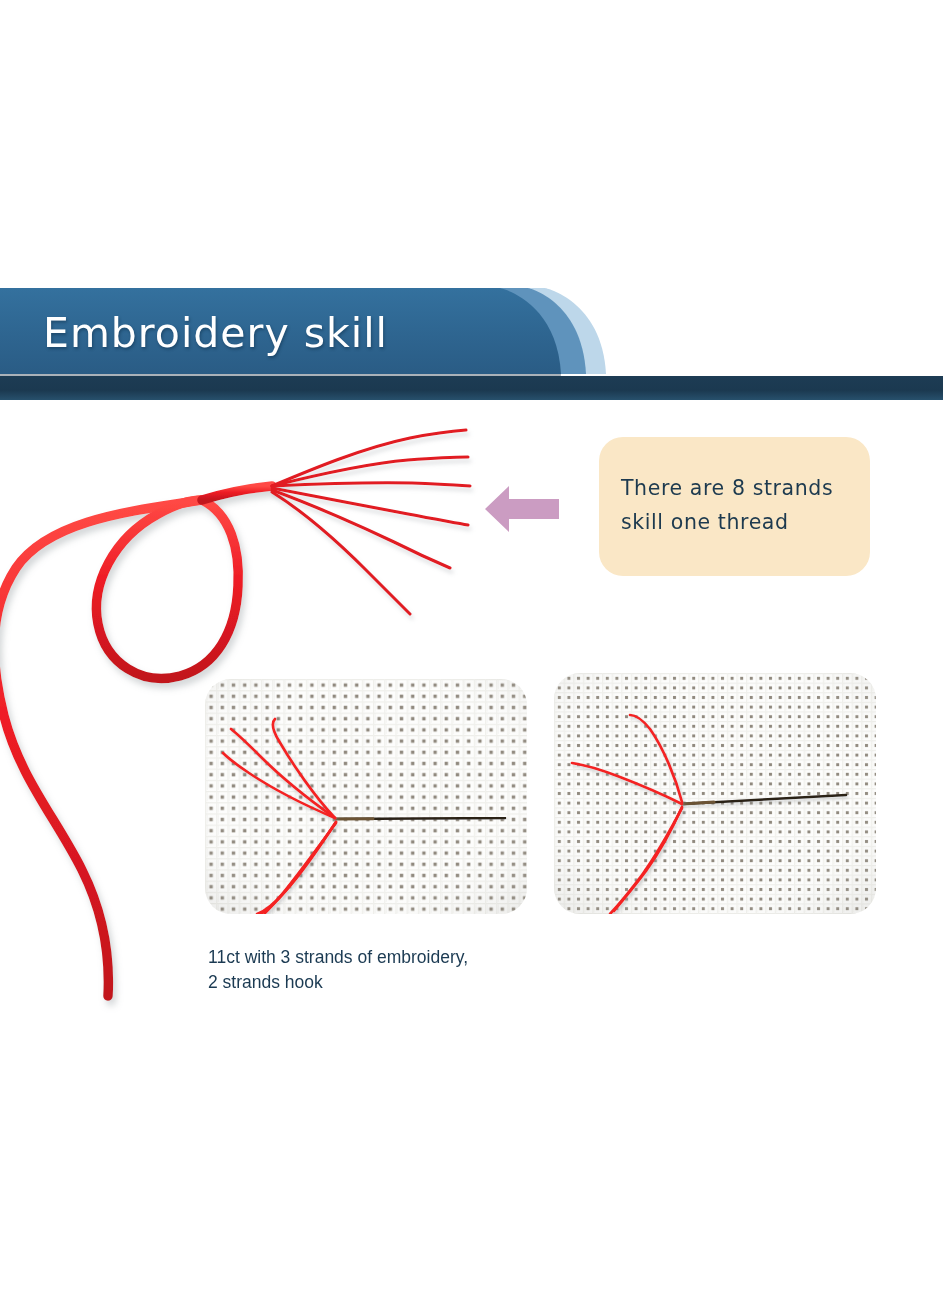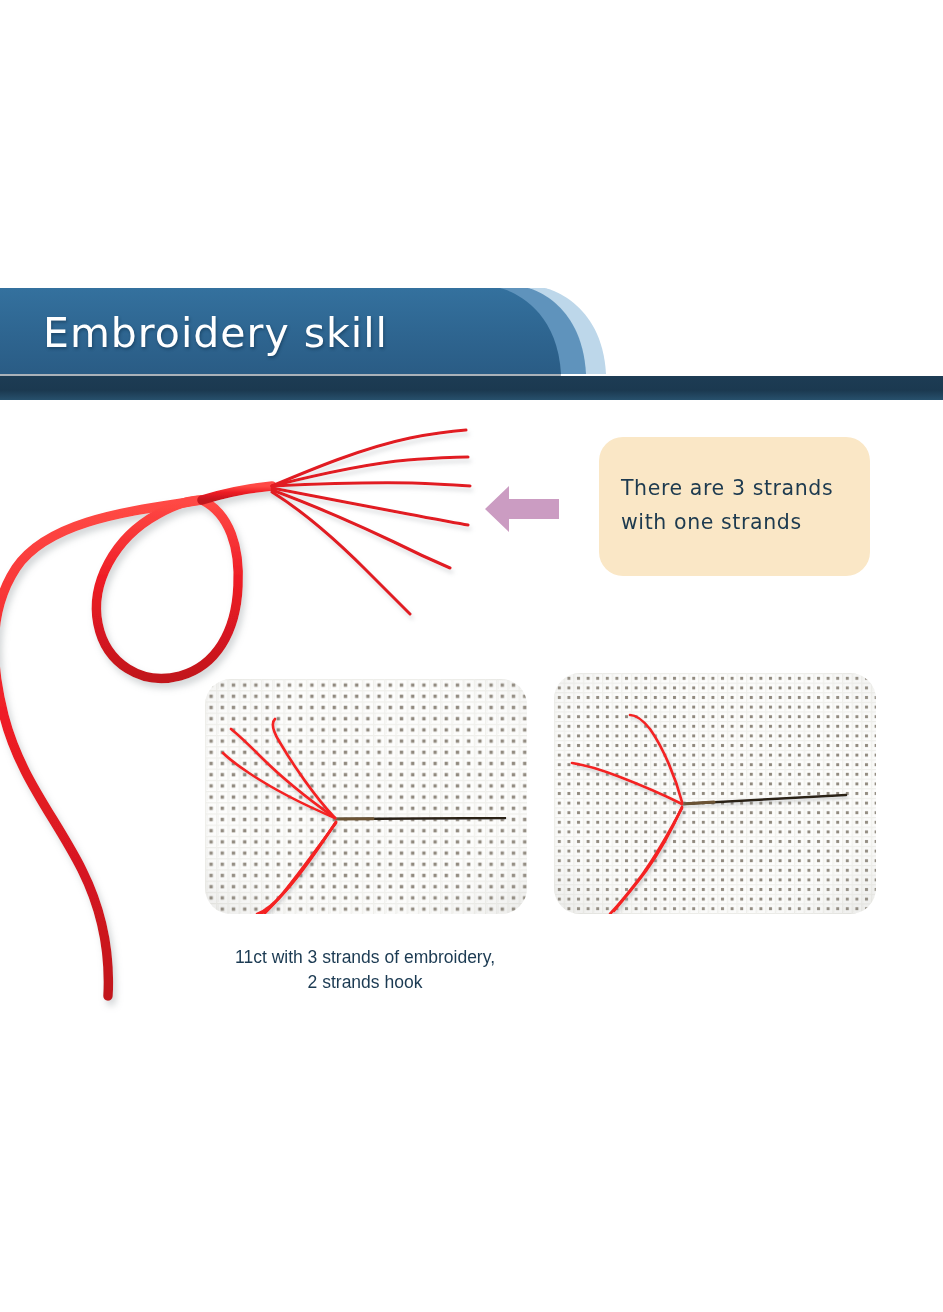--- a/index.html
+++ b/index.html
@@ -103,21 +103,21 @@
 
   
   .caption {
     position: absolute;
     color: #1b3a52;
     font-family: "Liberation Sans", sans-serif;
     font-size: 17.5px;
     line-height: 25px;
     white-space: pre-line;
   }
-  #caption-left  { left: 200px; top: 945px; width: 330px; text-align: center; }
+  #caption-left  { left: 208px; top: 945px; width: 330px; }
   #caption-right { left: 566px; top: 945px; width: 340px; }
 </style>
 </head>
 <body>
 
 <div id="page">
 
   <div id="banner-wrap">
     <svg id="banner-svg" viewBox="0 0 943 112" preserveAspectRatio="none">
       <defs>
@@ -185,22 +185,22 @@
       <path d="M282,72 C320,86 366,106 404,124 C428,136 446,144 460,150"></path>
       <path d="M282,74 C314,94 348,124 376,152 C396,172 410,186 420,196"></path>
     </g>
   </svg>
 
   <svg id="callout-arrow" viewBox="0 0 78 56">
     <path d="M2,28 L26,5 L26,18 L76,18 L76,38 L26,38 L26,51 Z" fill="#cb9cc2"></path>
   </svg>
 
   <div id="callout-box">
-    <span class="callout-line">There are 3 strands</span>
-    <span class="callout-line">with one strands</span>
+    <span class="callout-line">There are 8 strands</span>
+    <span class="callout-line">skill one thread</span>
   </div>
 
   <div class="photo" id="photo-left">
     <svg viewBox="0 0 322 235">
       <defs>
         <pattern id="aida11" width="11.2" height="11.2" patternUnits="userSpaceOnUse">
           <rect width="11.2" height="11.2" fill="#fdfdfc"></rect>
           <rect x="0" y="0" width="11.2" height="1.2" fill="#eeeeea"></rect>
           <rect x="0" y="0" width="1.2" height="11.2" fill="#f0f0ec"></rect>
           <rect x="4.4" y="4.4" width="3.4" height="3.4" fill="#7d7467" opacity="0.85"></rect>

